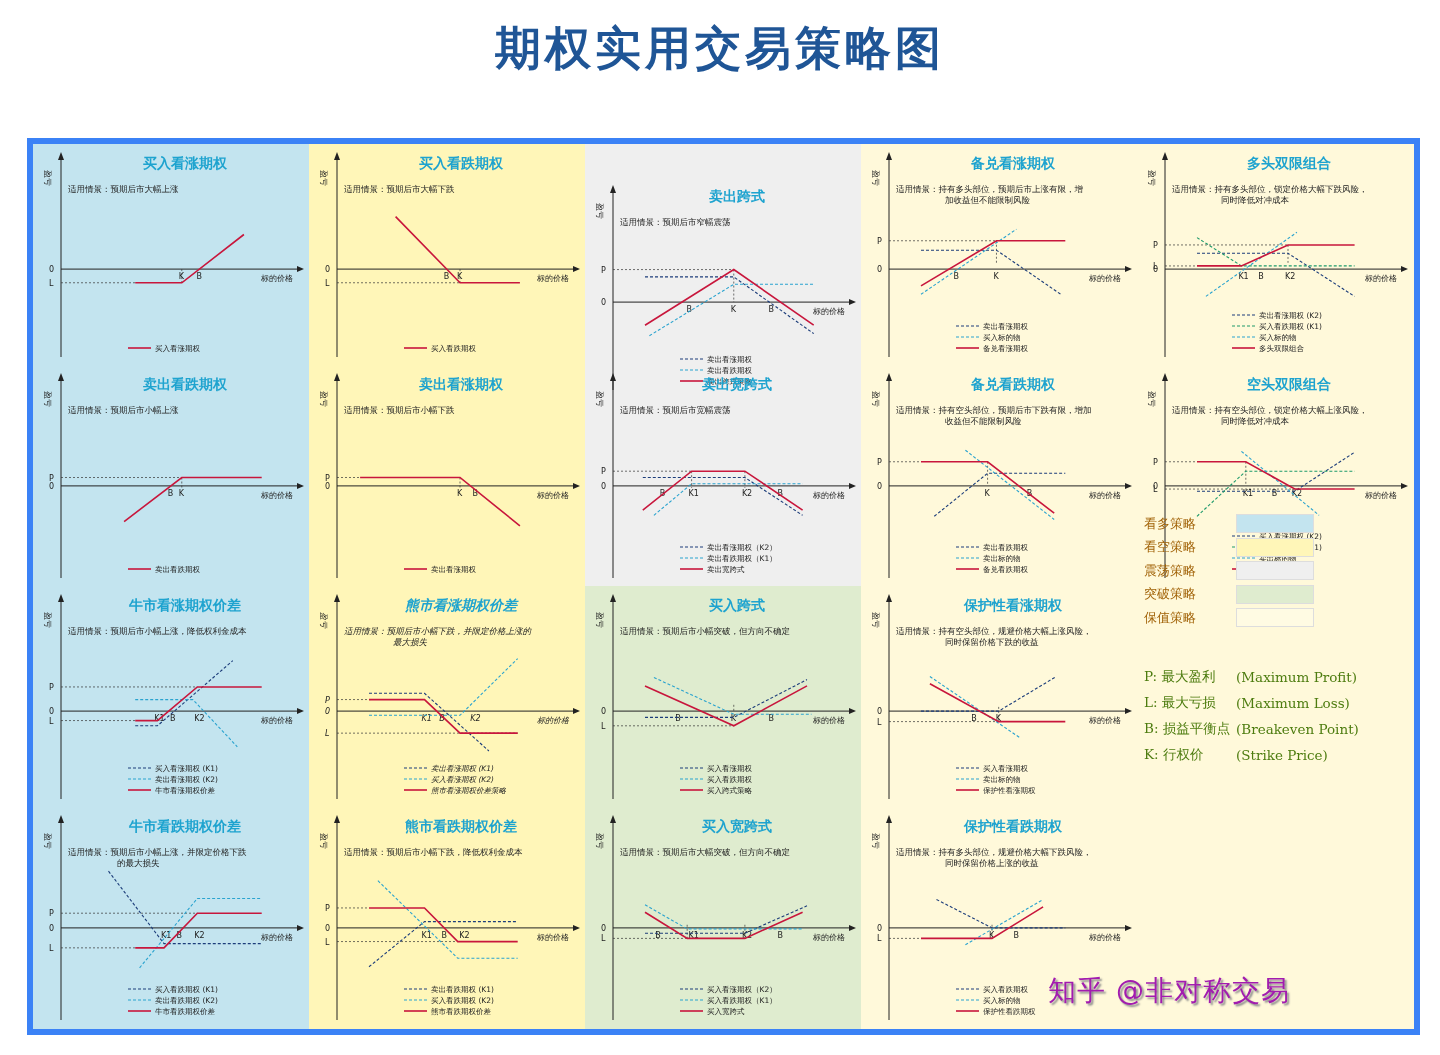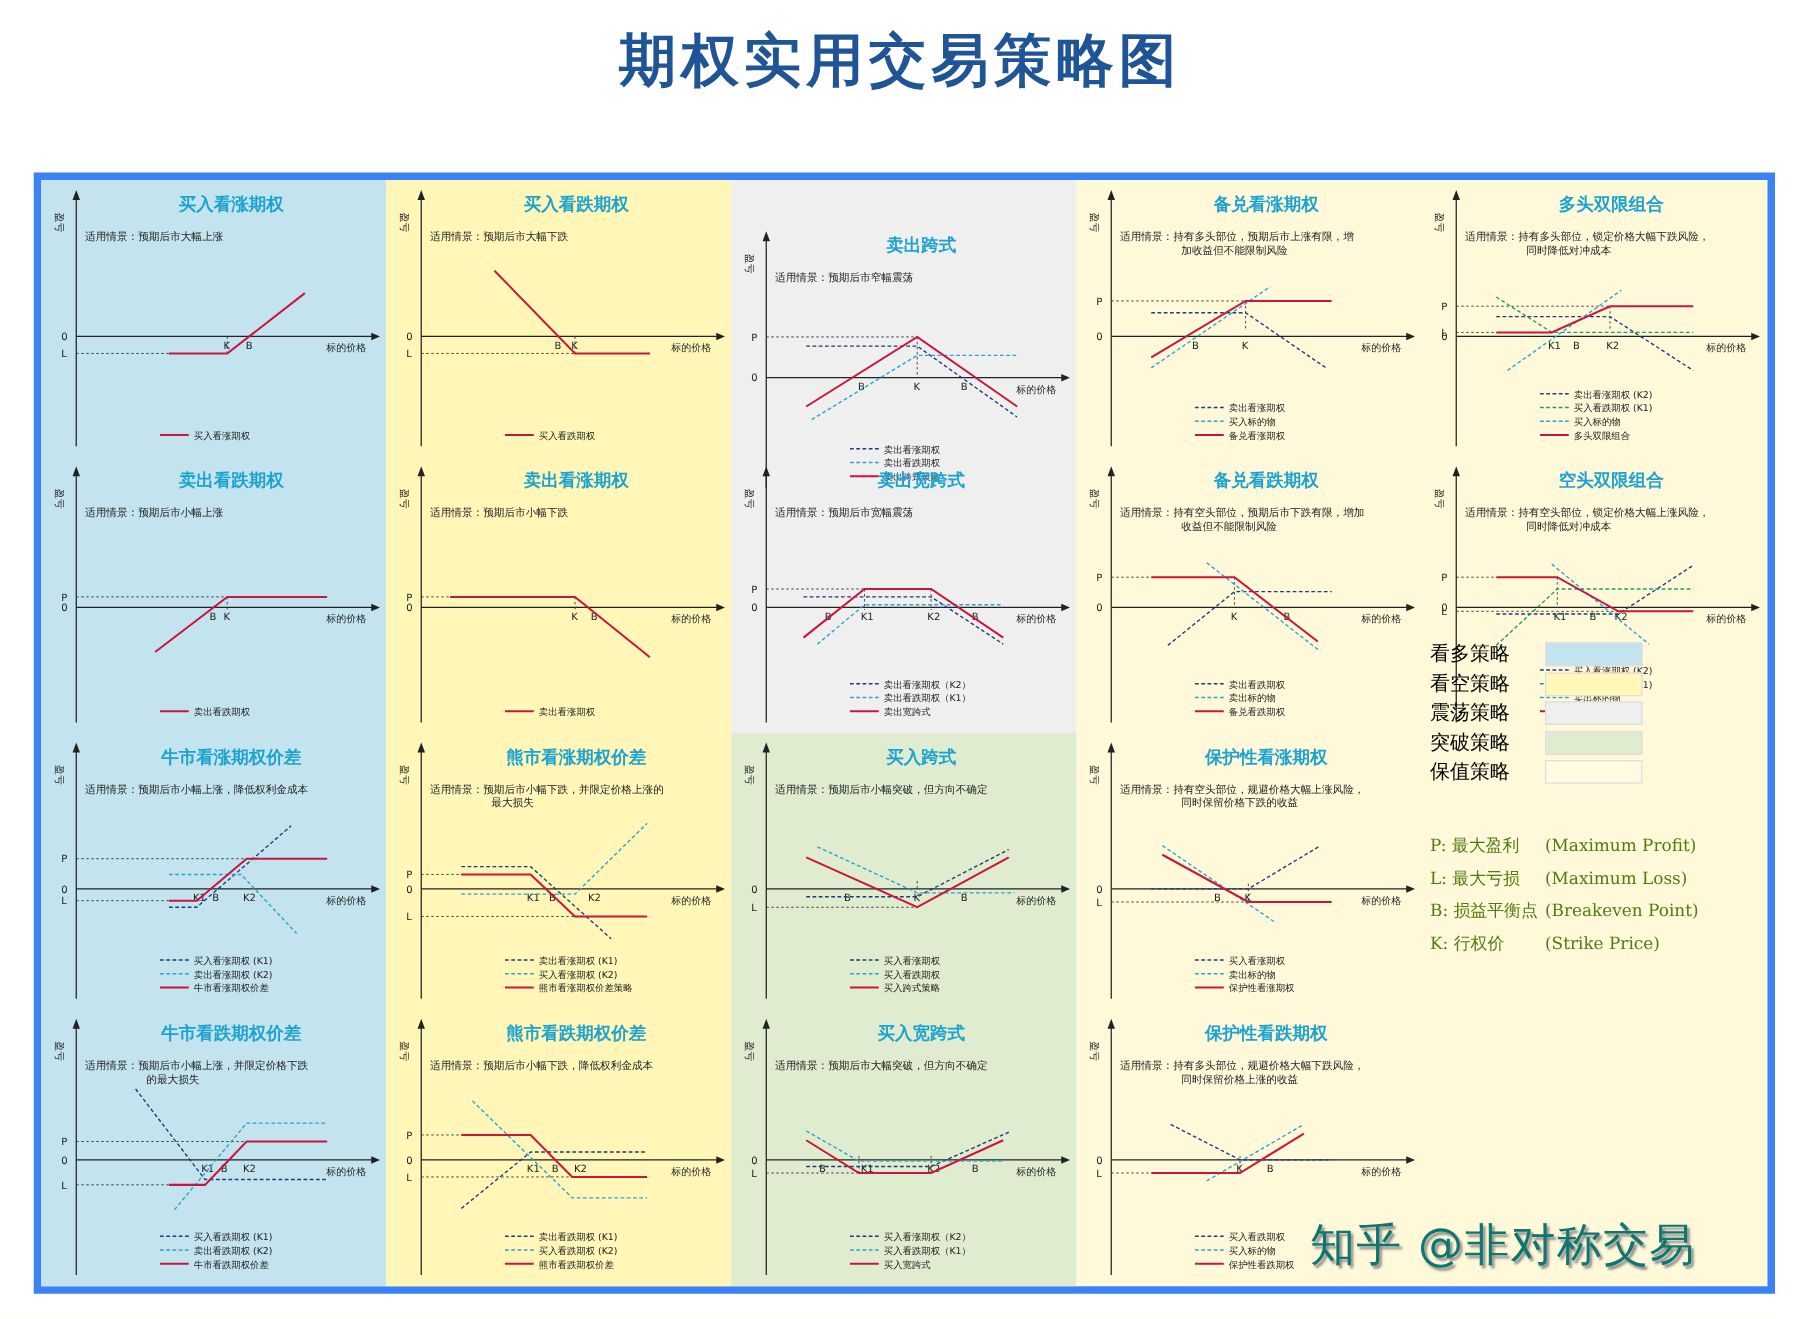--- a/index.html
+++ b/index.html
@@ -8,26 +8,26 @@
   .board{position:absolute;left:27px;top:138px;width:1381px;height:885px;border:6px solid #3b82f6;background:#fff9da;}
   .col-bg{position:absolute;top:0;}
   .panel{position:absolute;width:276px;height:221px;}
   .panel svg{position:absolute;left:0;top:0;width:276px;height:221px;overflow:visible;}
   .ptitle{font-family:"DejaVu Serif","Liberation Serif",serif;font-weight:bold;font-size:14px;fill:#1ea3cf;}
   .scen{font-size:8.5px;fill:#222;}
   .axlab{font-size:8px;fill:#222;}
   .leg{font-size:7.5px;fill:#222;}
   .legend-box{position:absolute;left:1144px;top:512px;width:250px;}
   .legend-row{display:flex;align-items:center;height:23.5px;}
-  .legend-label{width:92px;font-size:16px;color:#000000;}
+  .legend-label{width:92px;font-size:13px;color:#a16207;}
   .legend-swatch{width:76px;height:17px;border:1px solid #ddd;}
   .abbr-box{position:absolute;left:1144px;top:664px;width:260px;font-family:"DejaVu Serif","Liberation Serif",serif;font-size:13.5px;color:#4d7c0f;}
   .abbr-row{display:flex;height:26px;align-items:center;}
   .abbr-key{width:92px;white-space:nowrap;}
-  .watermark{position:absolute;left:1048px;top:972px;font-size:36px;color:#0f766e;text-shadow:2px 2px 2px #8a8a8a;letter-spacing:1px;}
+  .watermark{position:absolute;left:1048px;top:972px;font-size:28px;color:#a21caf;text-shadow:2px 2px 2px #8a8a8a;letter-spacing:1px;}
 </style>
 </head>
 <body>
 
 <div class="main-title">期权实用交易策略图</div>
 
 <div class="board" id="board">
   <div class="col-bg" style="left:0;width:276px;height:885px;background:#c3e4ef;"></div>
   <div class="col-bg" style="left:276px;width:276px;height:885px;background:#fff6b8;"></div>
   <div class="col-bg" style="left:552px;width:276px;height:442px;background:#efefef;"></div>
@@ -181,21 +181,21 @@
           <text x="16" y="115.5" class="axlab">P</text>
           <text x="148" y="130.9" class="axlab">K</text>
           <text x="163.54" y="130.9" class="axlab">B</text>
           <line x1="28" y1="112.5" x2="51.1" y2="112.5" stroke="#333" stroke-width="0.7" stroke-dasharray="2,2"></line>
           <line x1="151" y1="112.5" x2="151" y2="123" stroke="#333" stroke-width="0.7" stroke-dasharray="2,2"></line>
           <polyline points="51.1,112.5 151.0,112.5 210.9,160.8" fill="none" stroke="#c8163c" stroke-width="1.6"></polyline>
           <line x1="95" y1="204" x2="118" y2="204" stroke="#c8163c" stroke-width="1.6"></line>
           <text x="122" y="207" class="leg">卖出看涨期权</text>
         </svg>
       </div>
-      <div class="panel" style="left: 276px; top: 442px;">
+      <div class="panel" style="left: 276px; top: 442px; font-style: italic;">
         <svg viewBox="0 0 276 221">
           <text x="152" y="24" text-anchor="middle" class="ptitle">熊市看涨期权价差</text>
           <text x="35" y="48" class="scen">适用情景：预期后市小幅下跌，并限定价格上涨的</text>
           <text x="84" y="59" class="scen">最大损失</text>
           <g stroke="#222" stroke-width="1">
             <line x1="28" y1="213" x2="28" y2="14"></line>
             <polygon points="25,16 31,16 28,8" fill="#222" stroke="none"></polygon>
             <line x1="28" y1="125.1" x2="266" y2="125.1"></line>
             <polygon points="264,122.1 264,128.1 271,125.1" fill="#222" stroke="none"></polygon>
           </g>

